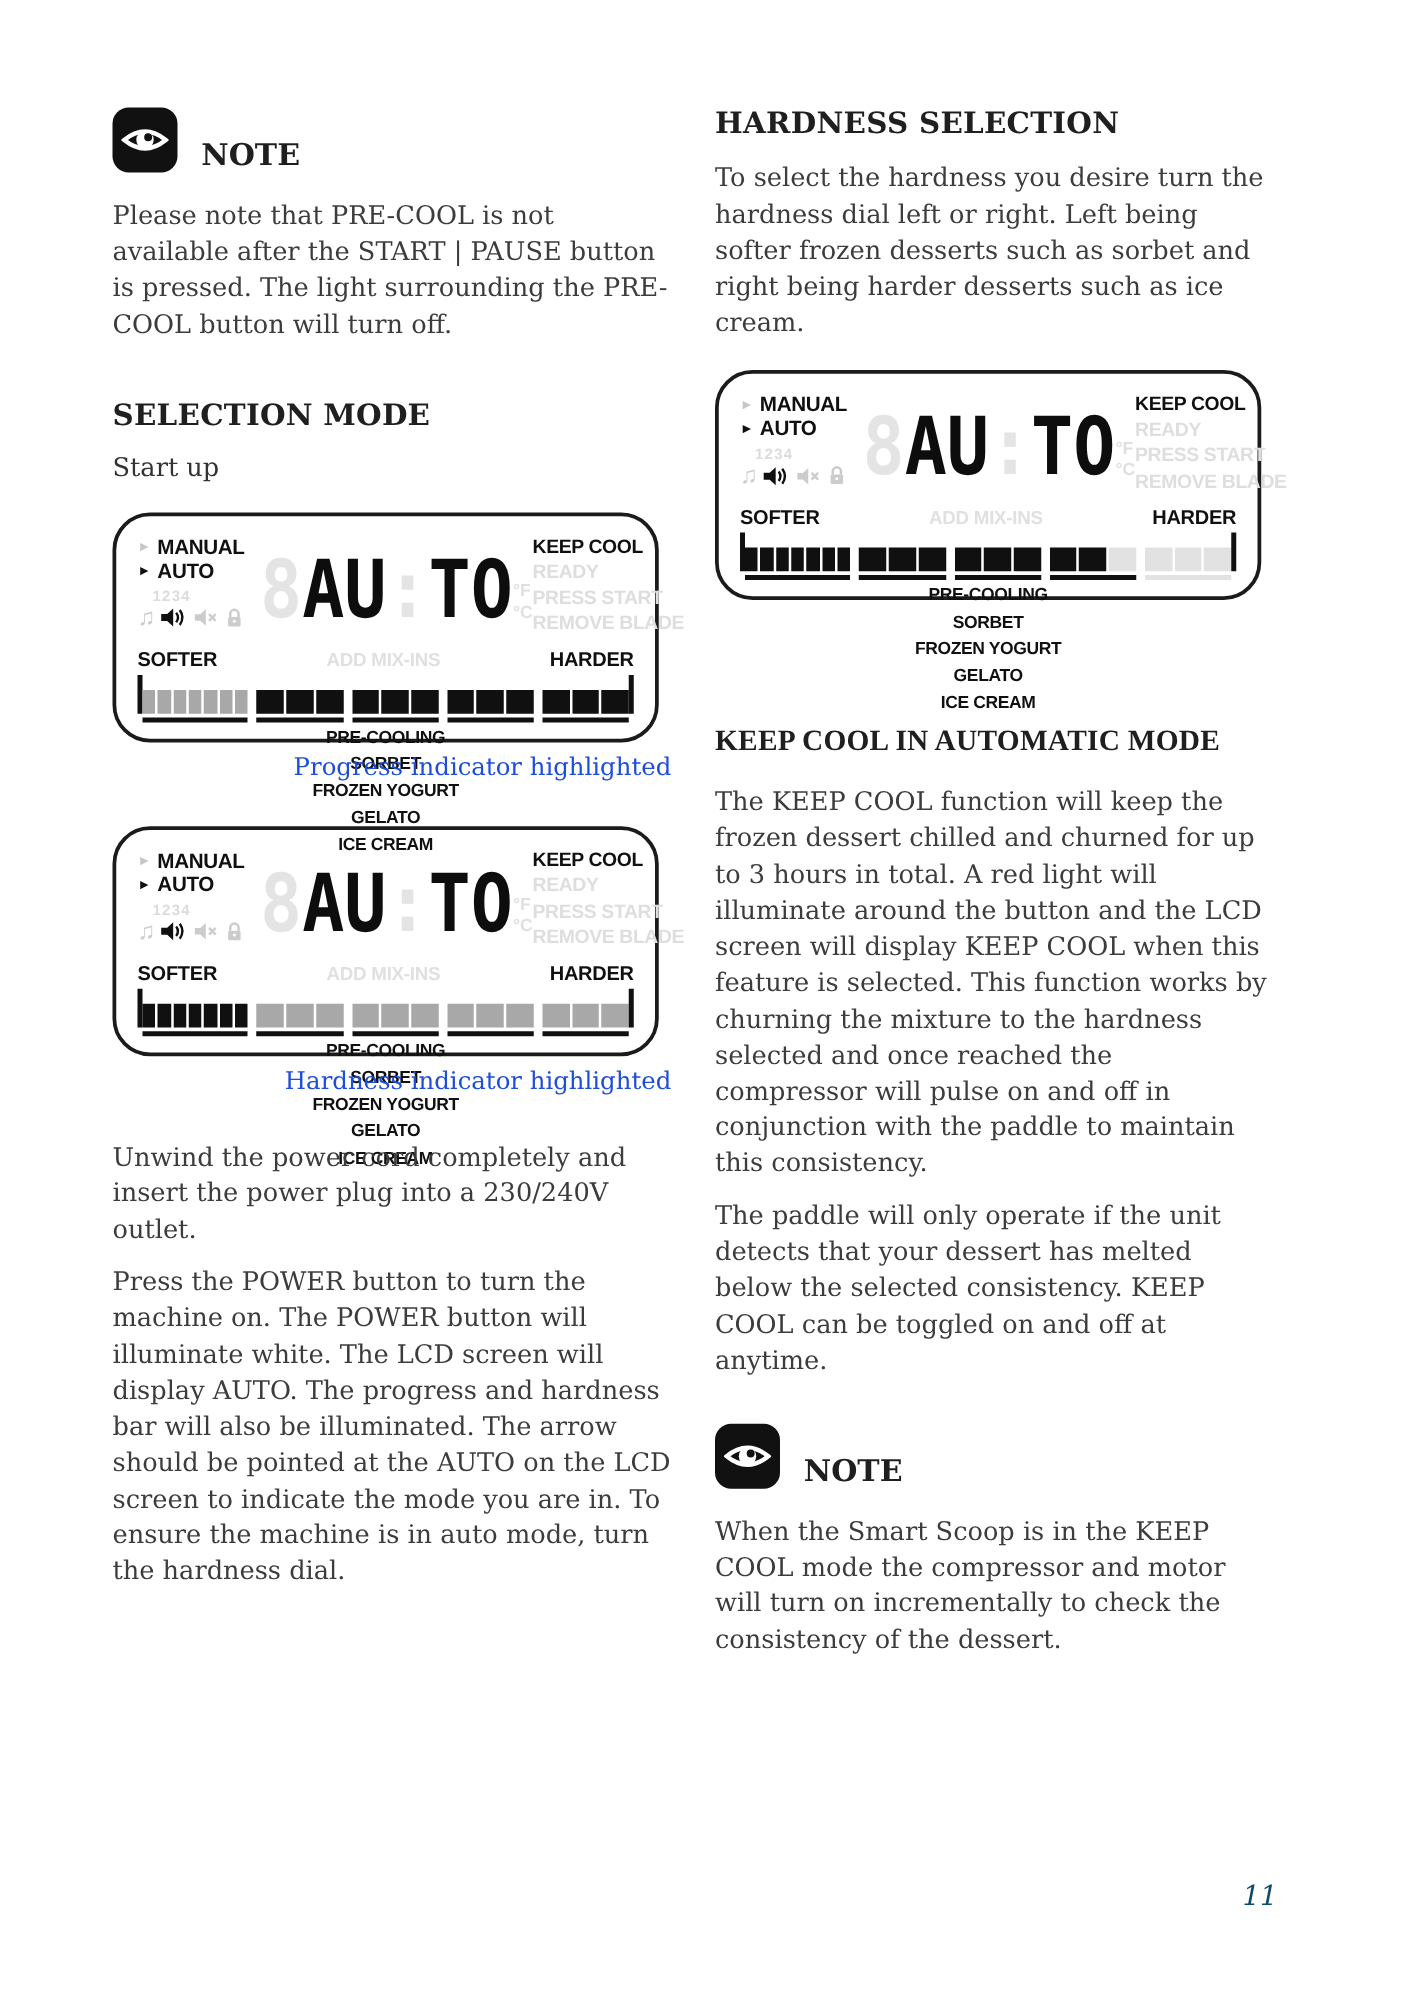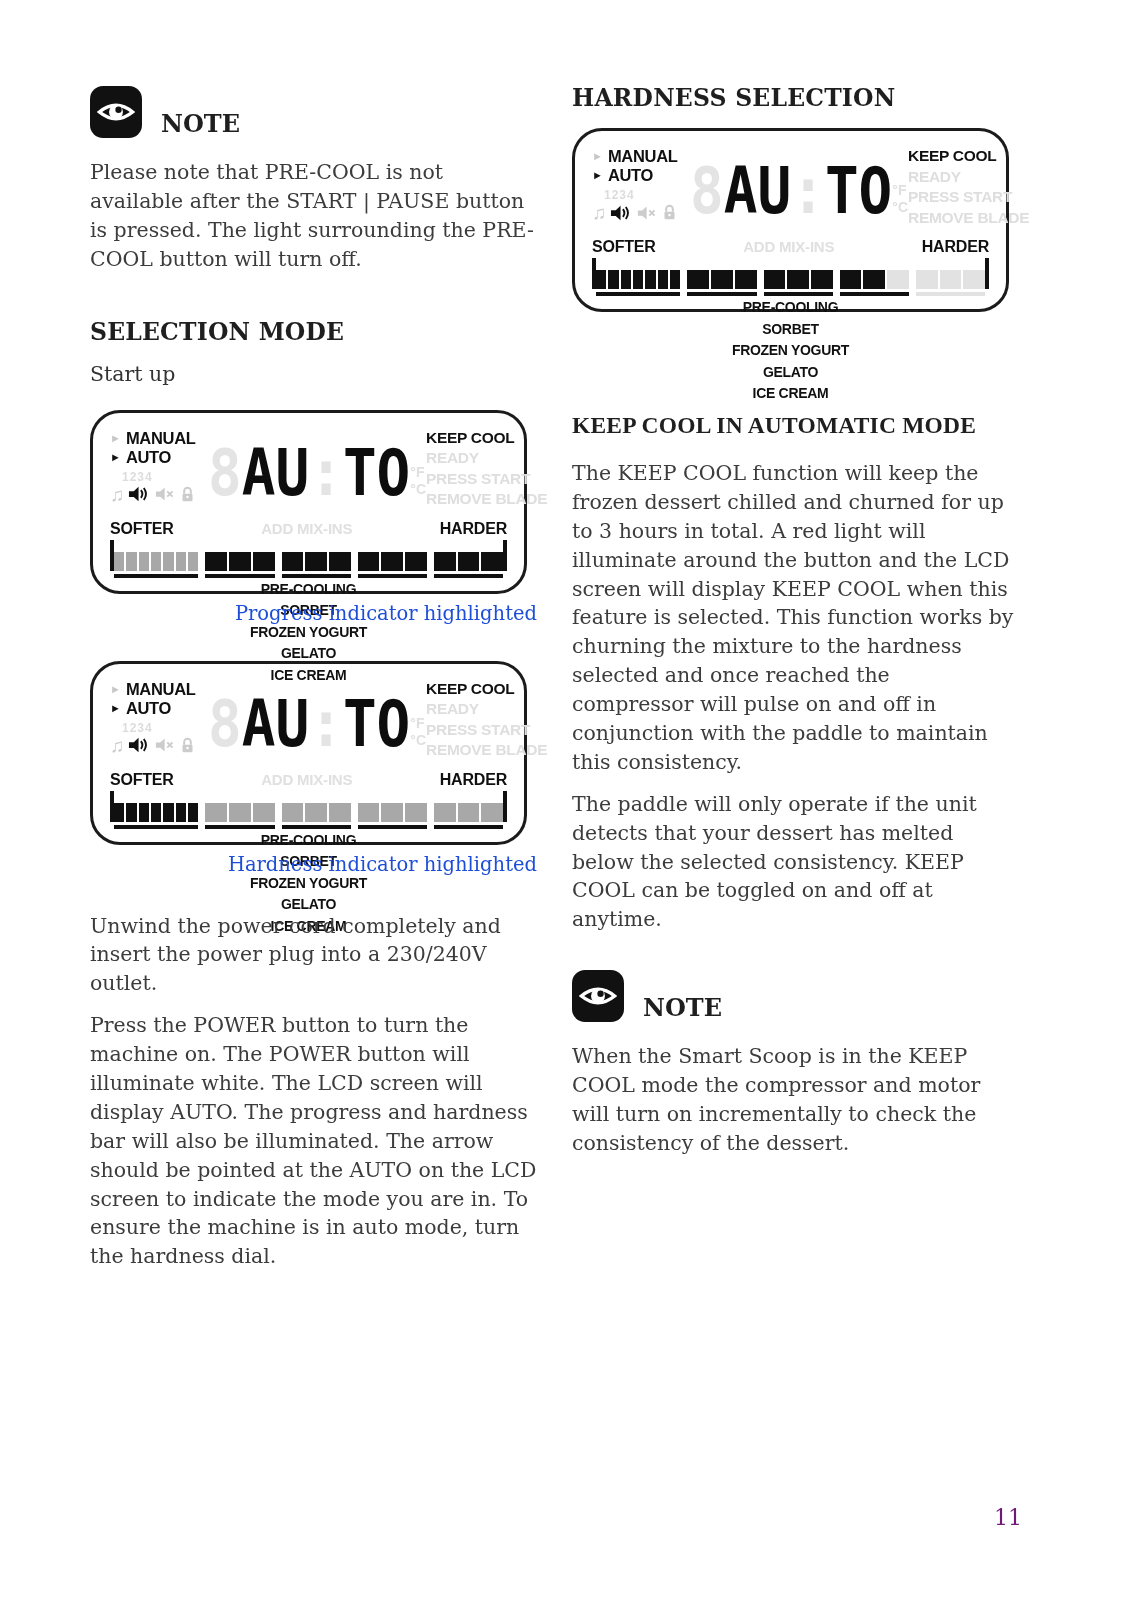--- a/index.html
+++ b/index.html
@@ -78,21 +78,21 @@
   .underline-row{display:flex;gap:7px;margin:3px 4px 0 4px;}
   .bar-underline{height:4px;}
   .bar-underline.on{background:#101010;}
   .bar-underline.off{background:#e2e2e2;}
   .bar-labels{display:flex;gap:7px;margin:4px 4px 0 4px;flex-direction:column;}
   .bar-label{
     font-size:14px;font-weight:bold;color:#101010;text-align:center;
     line-height:14.5px;letter-spacing:-.3px;
   }
 
-  .page-number{position:absolute;right:106px;top:1505px;font-size:22px;color:#701a75;}
+  .page-number{position:absolute;right:106px;top:1505px;font-size:22px;color:#0c4a6e;font-style:italic;}
 </style>
 </head>
 <body>
 
 <div class="col col-left">
   <div class="note-header">
     <div class="note-icon">
       <svg viewBox="0 0 24 24">
         <path d="M1.5 12 Q12 3.5 22.5 12 Q12 20.5 1.5 12 Z" fill="none" stroke="#ffffff" stroke-width="2.2"></path>
         <circle cx="12" cy="12" r="4.4" fill="#ffffff"></circle>
@@ -317,20 +317,21 @@
   </div>
 </div>
   <p class="caption">Hardness indicator highlighted</p>
 
   <p class="para">Unwind the power cord completely and insert the power plug into a 230/240V outlet.</p>
   <p class="para">Press the POWER button to turn the machine on. The POWER button will illuminate white. The LCD screen will display AUTO. The progress and hardness bar will also be illuminated. The arrow should be pointed at the AUTO on the LCD screen to indicate the mode you are in. To ensure the machine is in auto mode, turn the hardness dial.</p>
 </div>
 
 <div class="col col-right">
   <h2 class="heading">HARDNESS SELECTION</h2>
+  <p class="para" style="margin-bottom:24px;">To select the hardness you desire turn the hardness dial left or right. Left being softer frozen desserts such as sorbet and right being harder desserts such as ice cream.</p>
 
   <div class="lcd-slot">
   <div class="lcd">
     <div class="lcd-top">
       <div class="mode-block">
         <div class="mode-row">
           <span class="mode-arrow ghosted">►</span>
           <span class="mode-text">MANUAL</span>
         </div>
         <div class="mode-row">

